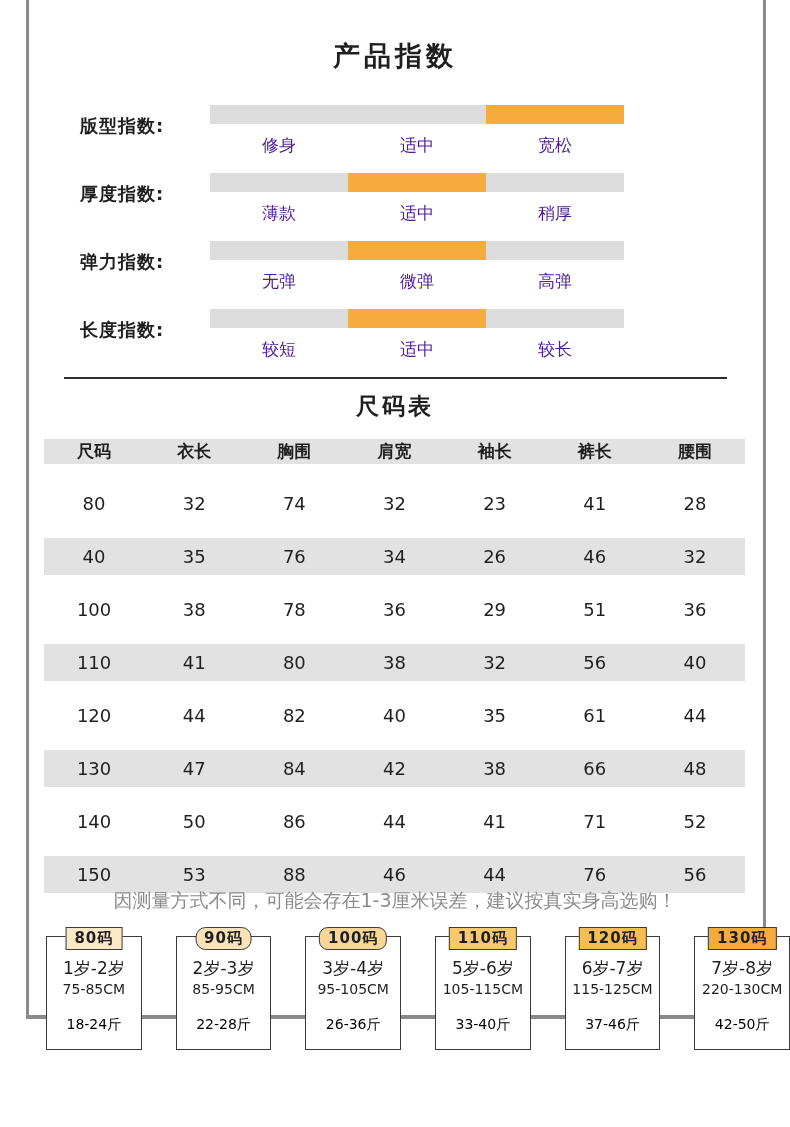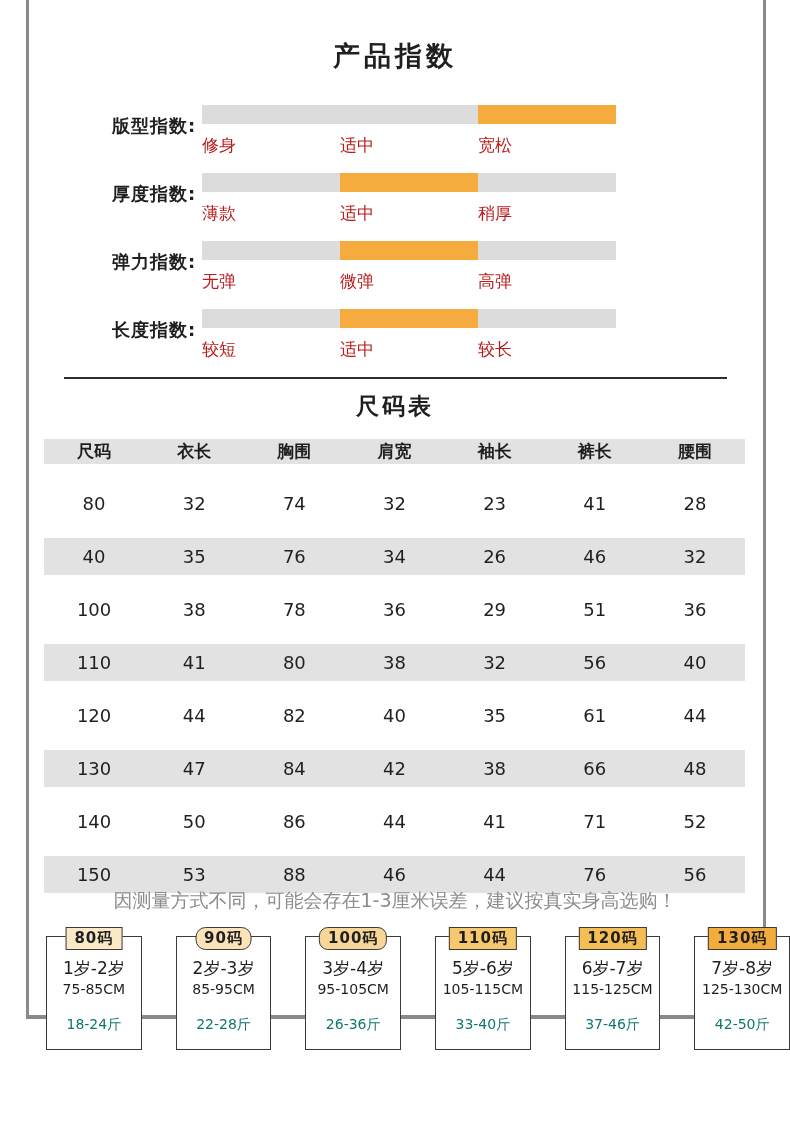--- a/index.html
+++ b/index.html
@@ -8,28 +8,28 @@
 
   
   .frame-line{position:absolute;background:#8a8a8a;z-index:0;}
   .frame-left{left:26px;top:0;width:3px;height:1019px;}
   .frame-right{left:763px;top:0;width:3px;height:1019px;}
   .frame-bottom{left:26px;top:1015px;width:740px;height:4px;}
 
   
   .main-title{padding-top:40px;text-align:center;font-size:27px;font-weight:bold;letter-spacing:4px;line-height:32px;}
   .index-rows{margin-top:33px;}
-  .idx-row{display:flex;margin-left:112px;margin-bottom:16px;}
+  .idx-row{display:flex;margin-left:80px;margin-bottom:16px;gap:40px;}
   .idx-label{width:90px;flex:0 0 90px;font-size:18px;font-weight:bold;padding-top:9px;letter-spacing:1px;white-space:nowrap;}
   .idx-barcol{width:414px;flex:0 0 414px;}
   .idx-bar{display:flex;height:19px;}
   .idx-seg{flex:1;background:#dcdcdc;}
   .idx-seg.hl{background:#f5ab3d;}
   .idx-opts{display:flex;margin-top:9px;}
-  .idx-opt{flex:1;font-size:17px;line-height:24px;color:#b91c1c;}
+  .idx-opt{flex:1;text-align:center;font-size:17px;line-height:24px;color:#4c1d95;}
 
   
   .divider{margin:16px 0 0 64px;width:663px;border-top:2px solid #2e2e2e;}
 
   
   .table-title{margin-top:13px;text-align:center;font-size:23px;font-weight:bold;letter-spacing:3px;line-height:28px;}
   .size-table{margin:19px 0 0 44px;width:701px;}
   .t-header{display:flex;height:25px;background:#e2e2e2;align-items:center;}
   .t-header .t-cell{font-weight:bold;font-size:17px;}
   .t-body{margin-top:13px;}
@@ -41,21 +41,21 @@
 
   
   .cards{display:flex;margin:25px 0 0 46px;}
   .card{position:relative;z-index:2;box-sizing:border-box;width:100px;height:114px;margin-right:34px;
         border:1px solid #3a3a3a;background:#fff;text-align:center;}
   .card:last-child{margin-right:0;}
   .card-tag{position:absolute;top:-10px;left:50%;transform:translateX(-50%);padding:1px 8px;
         border:1px solid #3a3a3a;font-size:15px;font-weight:bold;letter-spacing:1px;white-space:nowrap;background:#fbe8c6;}
   .card-age{margin-top:20px;font-size:17px;line-height:23px;}
   .card-height{font-size:14px;line-height:19px;letter-spacing:0;}
-  .card-weight{margin-top:17px;font-size:14px;color:#0f766e;}
+  .card-weight{margin-top:17px;font-size:14px;color:#000000;}
 </style>
 </head>
 <body>
 
 <div class="page">
 
   <div class="frame-line frame-left"></div>
   <div class="frame-line frame-right"></div>
   <div class="frame-line frame-bottom"></div>
 
@@ -243,18 +243,18 @@
       </div>
       <div class="card">
         <div class="card-tag" style="background: rgb(245, 190, 84);">120码</div>
         <div class="card-age">6岁-7岁</div>
         <div class="card-height">115-125CM</div>
         <div class="card-weight">37-46斤</div>
       </div>
       <div class="card">
         <div class="card-tag" style="background: rgb(243, 172, 60);">130码</div>
         <div class="card-age">7岁-8岁</div>
-        <div class="card-height">125-130CM</div>
+        <div class="card-height">220-130CM</div>
         <div class="card-weight">42-50斤</div>
       </div>
     </div>
 
 </div>
 
 </body></html>

